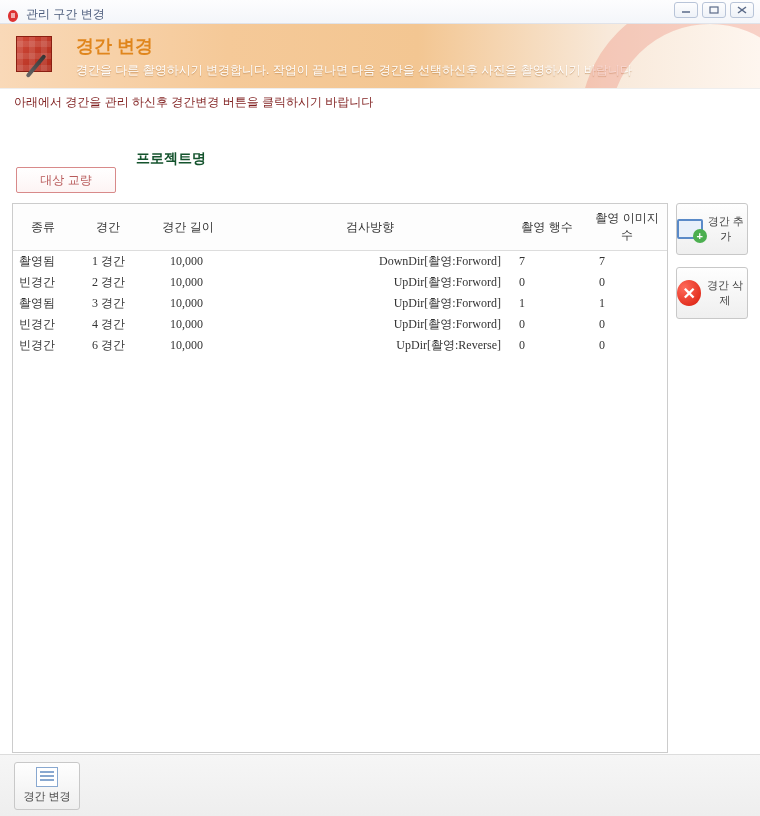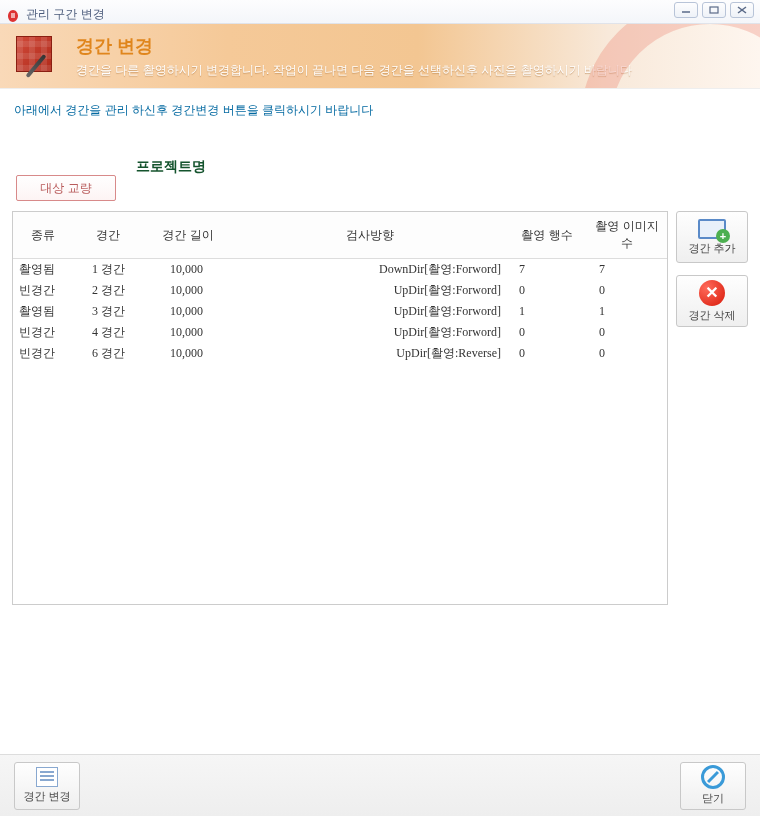--- a/index.html
+++ b/index.html
@@ -97,22 +97,22 @@
     .header-text .h-sub {
       color: #fff;
       font-size: 12px;
       text-shadow: 0 1px 1px rgba(160,100,40,0.5);
     }
     .content-wrap {
       padding: 0;
       background: #fff;
     }
     .instruction-bar {
-      padding: 13px 14px 14px;
-      color: #0369a1;
+      padding: 5px 14px 14px;
+      color: #7f1d1d;
       font-size: 12px;
       border-top: 1px solid #eee;
     }
     .top-controls {
       display: flex;
       align-items: center;
       gap: 20px;
       padding: 0 16px 10px;
     }
     .target-btn {
@@ -131,21 +131,21 @@
       color: #14532d;
     }
     .main-row {
       display: flex;
       padding: 0 12px;
       gap: 8px;
     }
     .table-box {
       flex: 1;
       border: 1px solid #ccc;
-      height: 394px;
+      height: 550px;
       background: #fff;
     }
     .tbl {
       width: 100%;
       border-collapse: collapse;
       font-size: 12px;
     }
     .tbl thead th {
       text-align: center;
       font-weight: normal;
@@ -170,27 +170,28 @@
       display: flex;
       flex-direction: column;
       gap: 12px;
     }
     .side-btn {
       height: 52px;
       border: 1px solid #c8c8c8;
       border-radius: 3px;
       background: linear-gradient(#fefefe, #efefef);
       display: flex;
-      flex-direction: column;
+      flex-direction: row;
       align-items: center;
       justify-content: center;
       gap: 2px;
       cursor: pointer;
       font-size: 11px;
       color: #444;
+      text-align: center;
     }
     .icon-monitor {
       width: 28px; height: 20px;
       border: 2px solid #5a8ac8;
       border-radius: 2px;
       position: relative;
       background: #e8f0fa;
     }
     .icon-monitor::after {
       content: "+";
@@ -385,17 +386,13 @@
       </div>
     </div>
   </div>
 </div>
 
 <div class="footer">
   <div class="foot-btn">
     <span class="icon-doc"></span>
     <span>경간 변경</span>
   </div>
-  <div class="foot-btn">
-    <span class="icon-close"></span>
-    <span>닫기</span>
-  </div>
 </div>
 
 </body></html>

